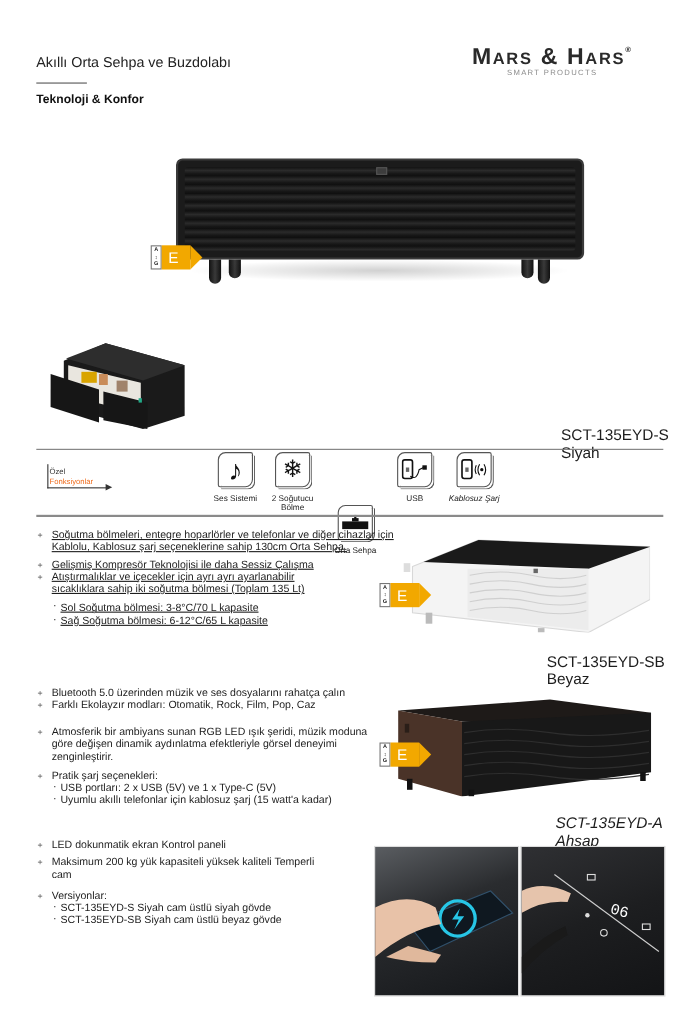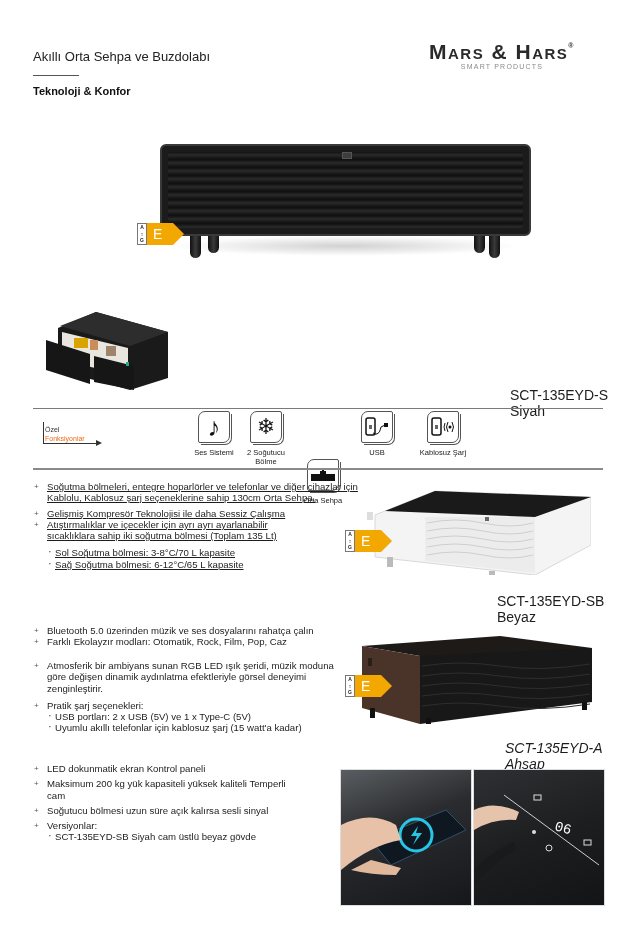--- a/index.html
+++ b/index.html
@@ -140,21 +140,21 @@
   <div class="feat-box">
     <svg width="24" height="20" viewBox="0 0 24 20">
         <rect x="1" y="1" width="9" height="17" rx="2" fill="none" stroke="#111" stroke-width="1.5"></rect>
         <rect x="4" y="8" width="3" height="4" fill="#666"></rect>
         <path d="M8 16 Q14 20 16 10 L20 8" fill="none" stroke="#111" stroke-width="1"></path>
         <rect x="19" y="6" width="4" height="4" fill="#111"></rect>
       </svg>
   </div>
   <div class="feat-label">USB</div>
 </div>
-<div class="feat" style="left:413px;">
+<div class="feat" style="left:401px;font-style:italic;">
   <div class="feat-box">
     <svg width="24" height="20" viewBox="0 0 24 20">
         <rect x="1" y="1" width="9" height="17" rx="2" fill="none" stroke="#111" stroke-width="1.5"></rect>
         <rect x="4" y="8" width="3" height="4" fill="#666"></rect>
         <path d="M14 6 Q12 10 14 14 M17 5 Q14 10 17 15 M21 5 Q24 10 21 15" fill="none" stroke="#111" stroke-width="1"></path>
         <circle cx="19" cy="10" r="1.5" fill="#111"></circle>
       </svg>
   </div>
   <div class="feat-label">Kablosuz Şarj</div>
 </div>
@@ -183,23 +183,23 @@
   <p class="b">Pratik şarj seçenekleri:</p>
   <p class="sb">USB portları: 2 x USB (5V) ve 1 x Type-C (5V)</p>
   <p class="sb">Uyumlu akıllı telefonlar için kablosuz şarj (15 watt'a kadar)</p>
 </div>
 
 <div class="abs bullets" style="top:763px;width:300px;">
   <p class="b">LED dokunmatik ekran Kontrol paneli</p>
   <div class="gap4"></div>
   <p class="b" style="width:240px;">Maksimum 200 kg yük kapasiteli yüksek kaliteli Temperli cam</p>
   <div class="gap4"></div>
-  <p class="b">Soğutucu bölmesi uzun süre açık kalırsa sesli sinyal</p>
   <div class="gap4"></div>
   <p class="b">Versiyonlar:</p>
+  <p class="sb">SCT-135EYD-S Siyah cam üstlü siyah gövde</p>
   <p class="sb">SCT-135EYD-SB Siyah cam üstlü beyaz gövde</p>
 </div>
 
 <svg class="abs white-table" viewBox="0 0 226 88">
   <polygon points="10,28 70,4 226,10 226,58 170,88 10,70" fill="#f4f4f4" stroke="#d8d8d8"></polygon>
   <polygon points="20,24 70,4 226,10 170,30" fill="#1a1a1a"></polygon>
   <polygon points="60,30 170,30 170,86 60,74" fill="#ececec"></polygon>
   <path d="M62 36 Q90 30 118 36 T168 36 M62 44 Q90 38 118 44 T168 44 M62 52 Q90 46 118 52 T168 52 M62 60 Q90 54 118 60 T168 60 M62 68 Q90 62 118 68 T168 68" fill="none" stroke="#cfcfcf"></path>
   <rect x="2" y="25" width="6" height="8" fill="#ddd"></rect>
   <rect x="120" y="30" width="4" height="4" fill="#666"></rect>

